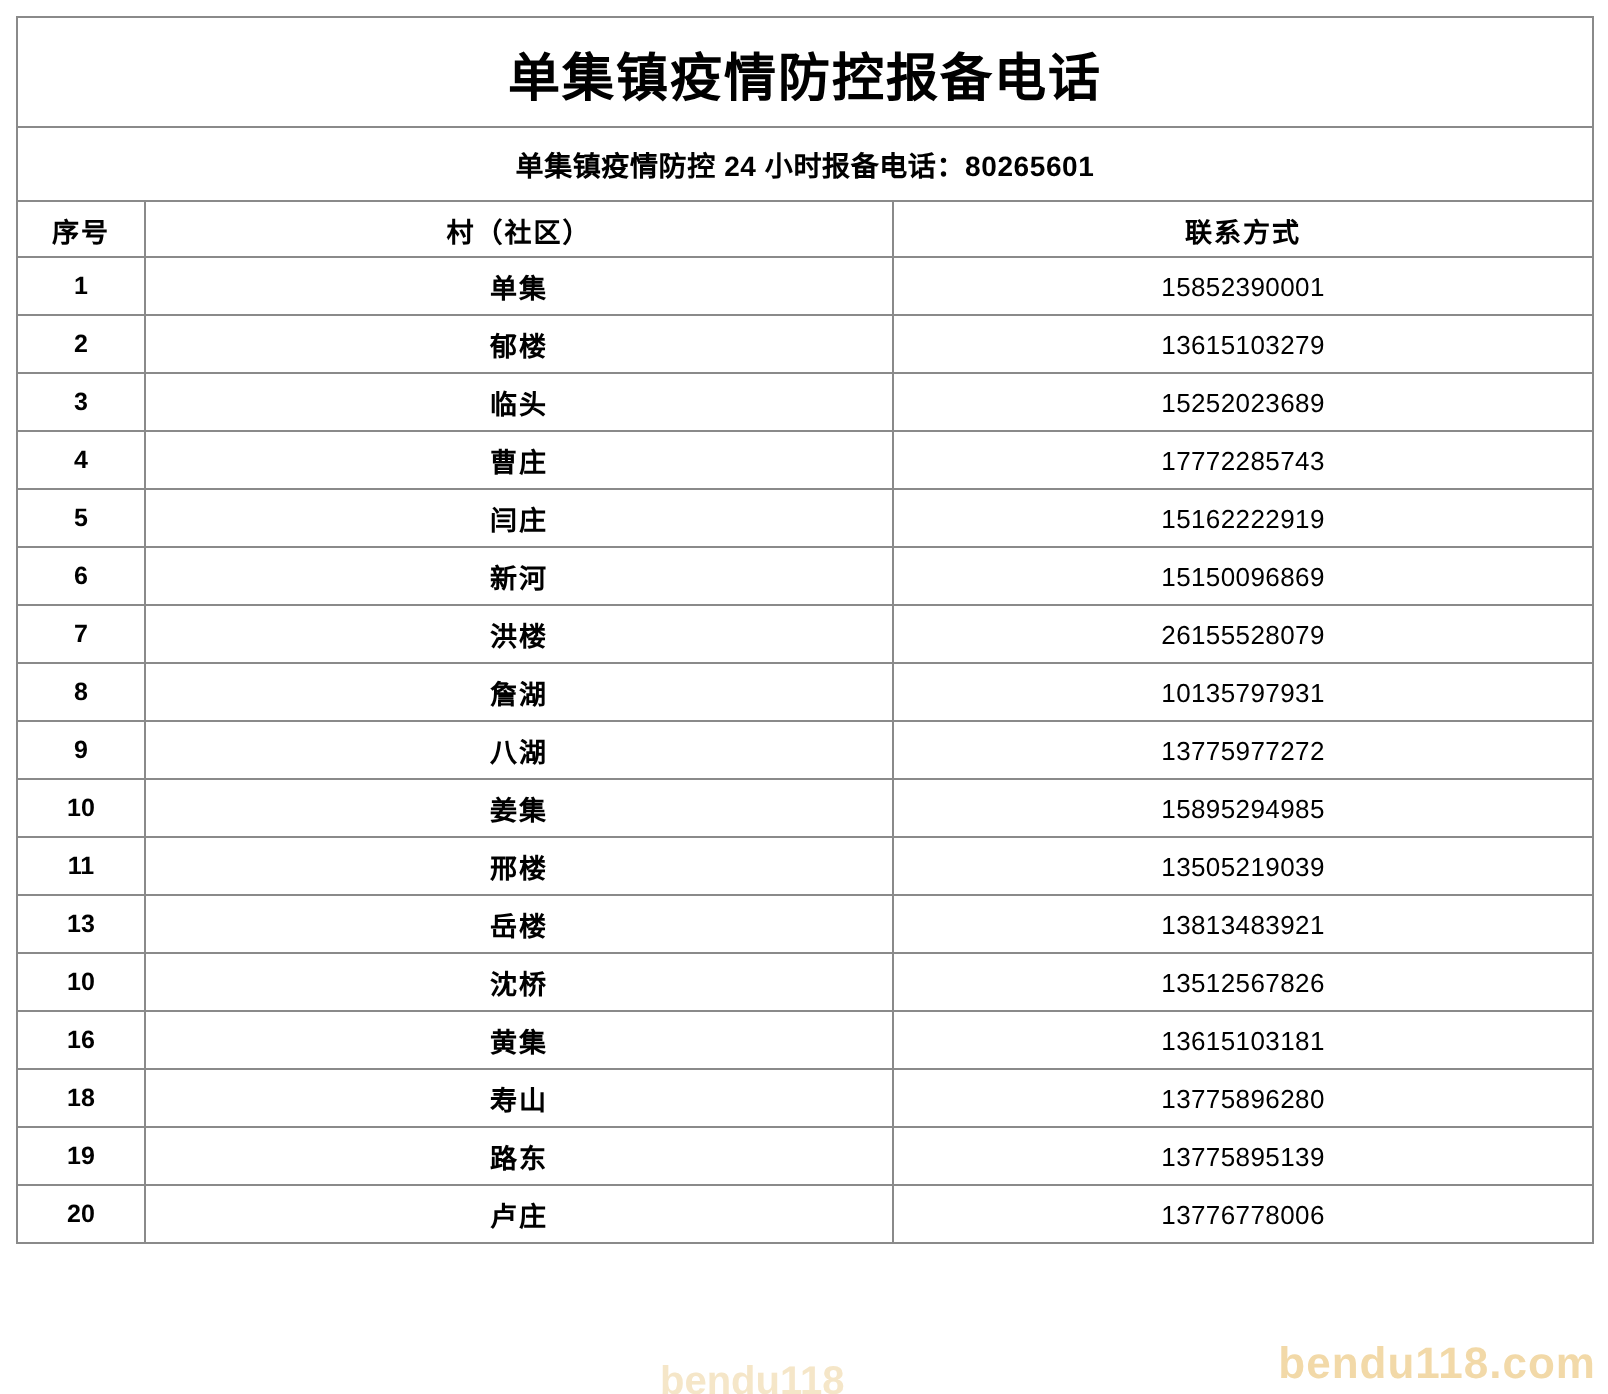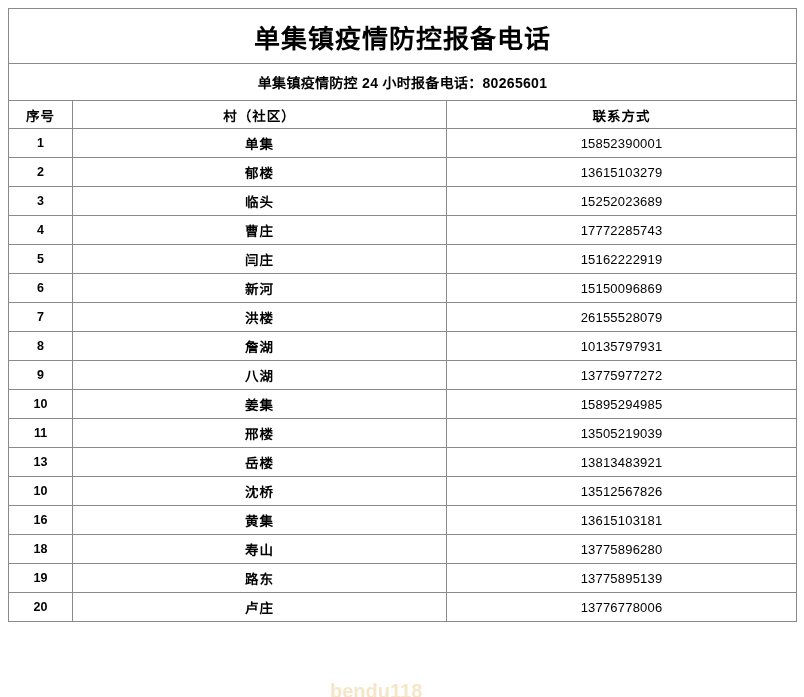--- a/index.html
+++ b/index.html
@@ -100,20 +100,21 @@
   col.c-idx { width: 64px; }
   col.c-name { width: 374px; }
   col.c-phone { width: 350px; }
 </style>
 </head>
 <body>
 
 <div class="page">
 
   <div class="watermark-2">bendu118</div>
+  <div class="watermark">bendu118.com</div>
 
   <table class="doc">
     <colgroup>
       <col class="c-idx">
       <col class="c-name">
       <col class="c-phone">
     </colgroup>
     <tbody>
       <tr>
         <td class="title-cell" colspan="3">单集镇疫情防控报备电话</td>

